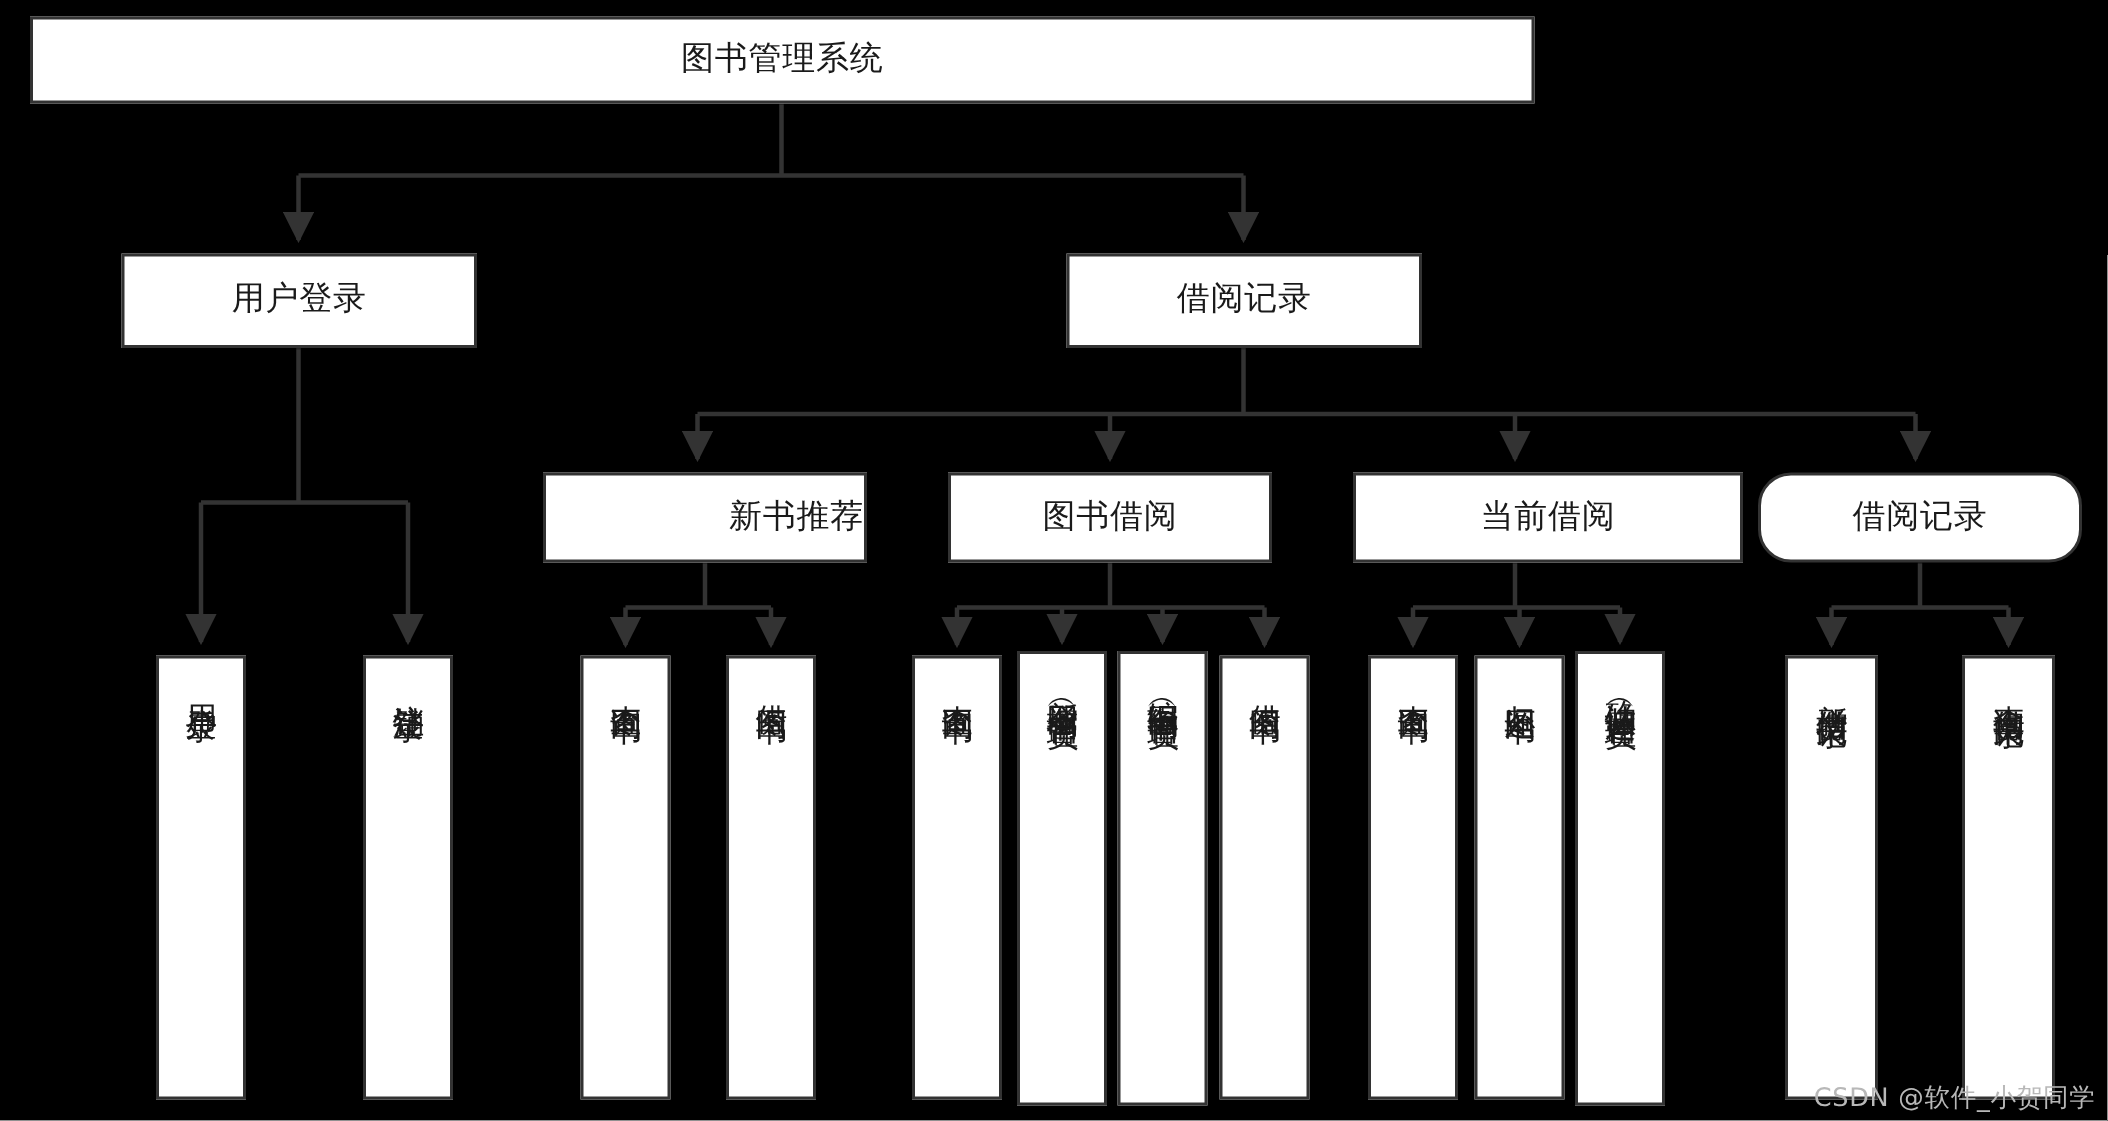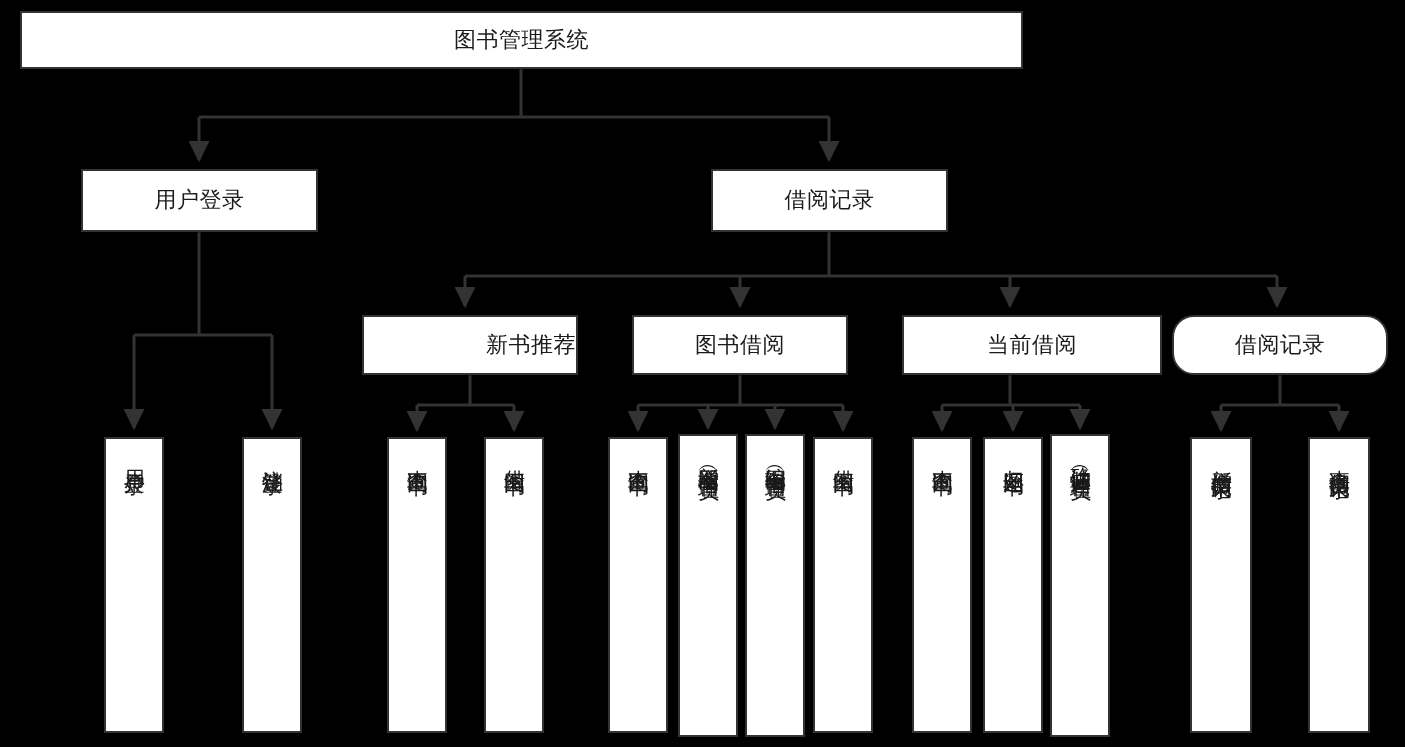--- a/index.html
+++ b/index.html
@@ -180,13 +180,14 @@
         <span class="label">确认归还（管理员）</span>
       </div>
       <div class="node vert" style="left: 1190px; top: 437px; width: 62px; height: 296px;">
         <span class="label">新增借阅记录</span>
       </div>
       <div class="node vert" style="left: 1308px; top: 437px; width: 62px; height: 296px;">
         <span class="label">查询借阅记录</span>
       </div>
     </div>
 
+  <div class="watermark">CSDN @软件_小贺同学</div>
 </div>
 
 </body></html>

